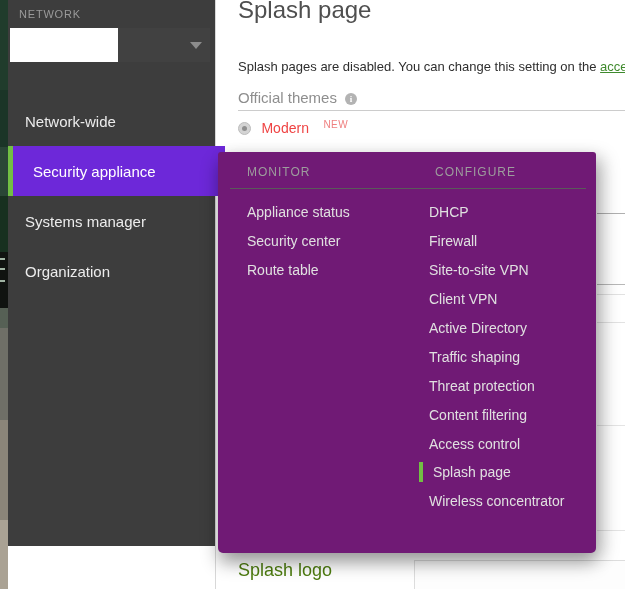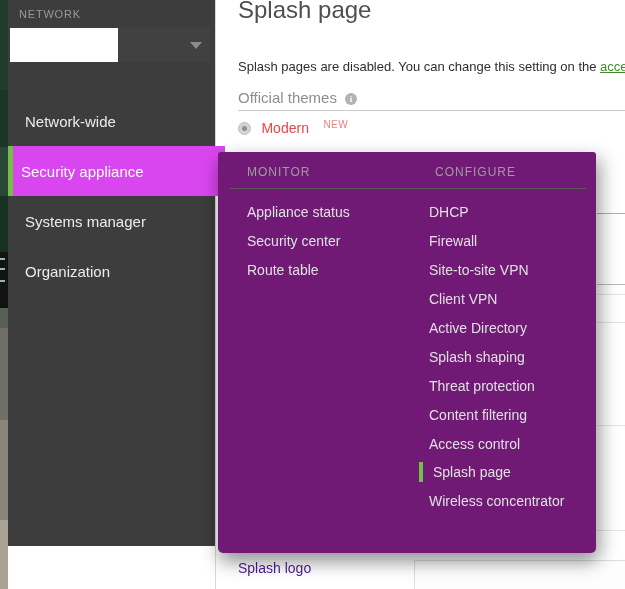--- a/index.html
+++ b/index.html
@@ -47,22 +47,22 @@
     border-left:6px solid transparent; border-right:6px solid transparent;
     border-top:7px solid #8c8c8c;
   }
   .side-nav { position:absolute; left:0; top:96px; width:100%; }
   .side-item {
     height:50px; display:flex; align-items:center;
     padding-left:17px; font-size:15px; color:#ececec; cursor:pointer;
     position:relative;
   }
   .side-item.active {
-    background:#d946ef; color:#ffffff; margin-right:-10px;
-    border-left:5px solid #72bf44; padding-left:8px;
+    background:#6d28d9; color:#ffffff; margin-right:-10px;
+    border-left:5px solid #72bf44; padding-left:20px;
   }
 
   
   .content {
     position:absolute; left:215px; top:0; right:0; height:589px;
     background:#ffffff; border-left:1px solid #d8d8d8; z-index:1;
   }
   .page-title {
     position:absolute; left:22px; top:-4px;
     font-size:24px; font-weight:400; color:#4f4f4f;
@@ -106,21 +106,21 @@
   .bg-line { position:absolute; left:381px; right:0; height:1px; }
   .bl1 { top:213px; background:#b0b0b0; }
   .bl2 { top:284px; background:#b8b8b8; }
   .bl3 { top:294px; background:#e2e2e2; }
   .bl4 { top:322px; background:#e2e2e2; }
   .bl5 { top:425px; background:#e4e4e4; }
   .bl6 { top:530px; background:#e4e4e4; }
 
   .bottom-row-label {
     position:absolute; left:22px; top:560px;
-    font-size:14px; color:#4c1d95;
+    font-size:18px; color:#4d7c0f;
   }
   .logo-box {
     position:absolute; left:198px; top:560px; right:-8px; height:40px;
     background:#fdfdfd; border:1px solid #dddddd; cursor:pointer;
   }
 
   
   .flyout {
     position:absolute; left:218px; top:152px; width:378px; height:401px;
     background:#701a75; border-radius:3px 3px 5px 5px; z-index:20;
@@ -218,21 +218,21 @@
     <div class="fly-item">Security center</div>
     <div class="fly-item">Route table</div>
   </div>
 
   <div class="fly-col configure">
     <div class="fly-item">DHCP</div>
     <div class="fly-item">Firewall</div>
     <div class="fly-item">Site-to-site VPN</div>
     <div class="fly-item">Client VPN</div>
     <div class="fly-item">Active Directory</div>
-    <div class="fly-item">Splash shaping</div>
+    <div class="fly-item">Traffic shaping</div>
     <div class="fly-item">Threat protection</div>
     <div class="fly-item">Content filtering</div>
     <div class="fly-item">Access control</div>
     <div class="fly-item active">
       <span class="active-bar"></span>
       <span>Splash page</span>
     </div>
     <div class="fly-item">Wireless concentrator</div>
   </div>
 </div>

